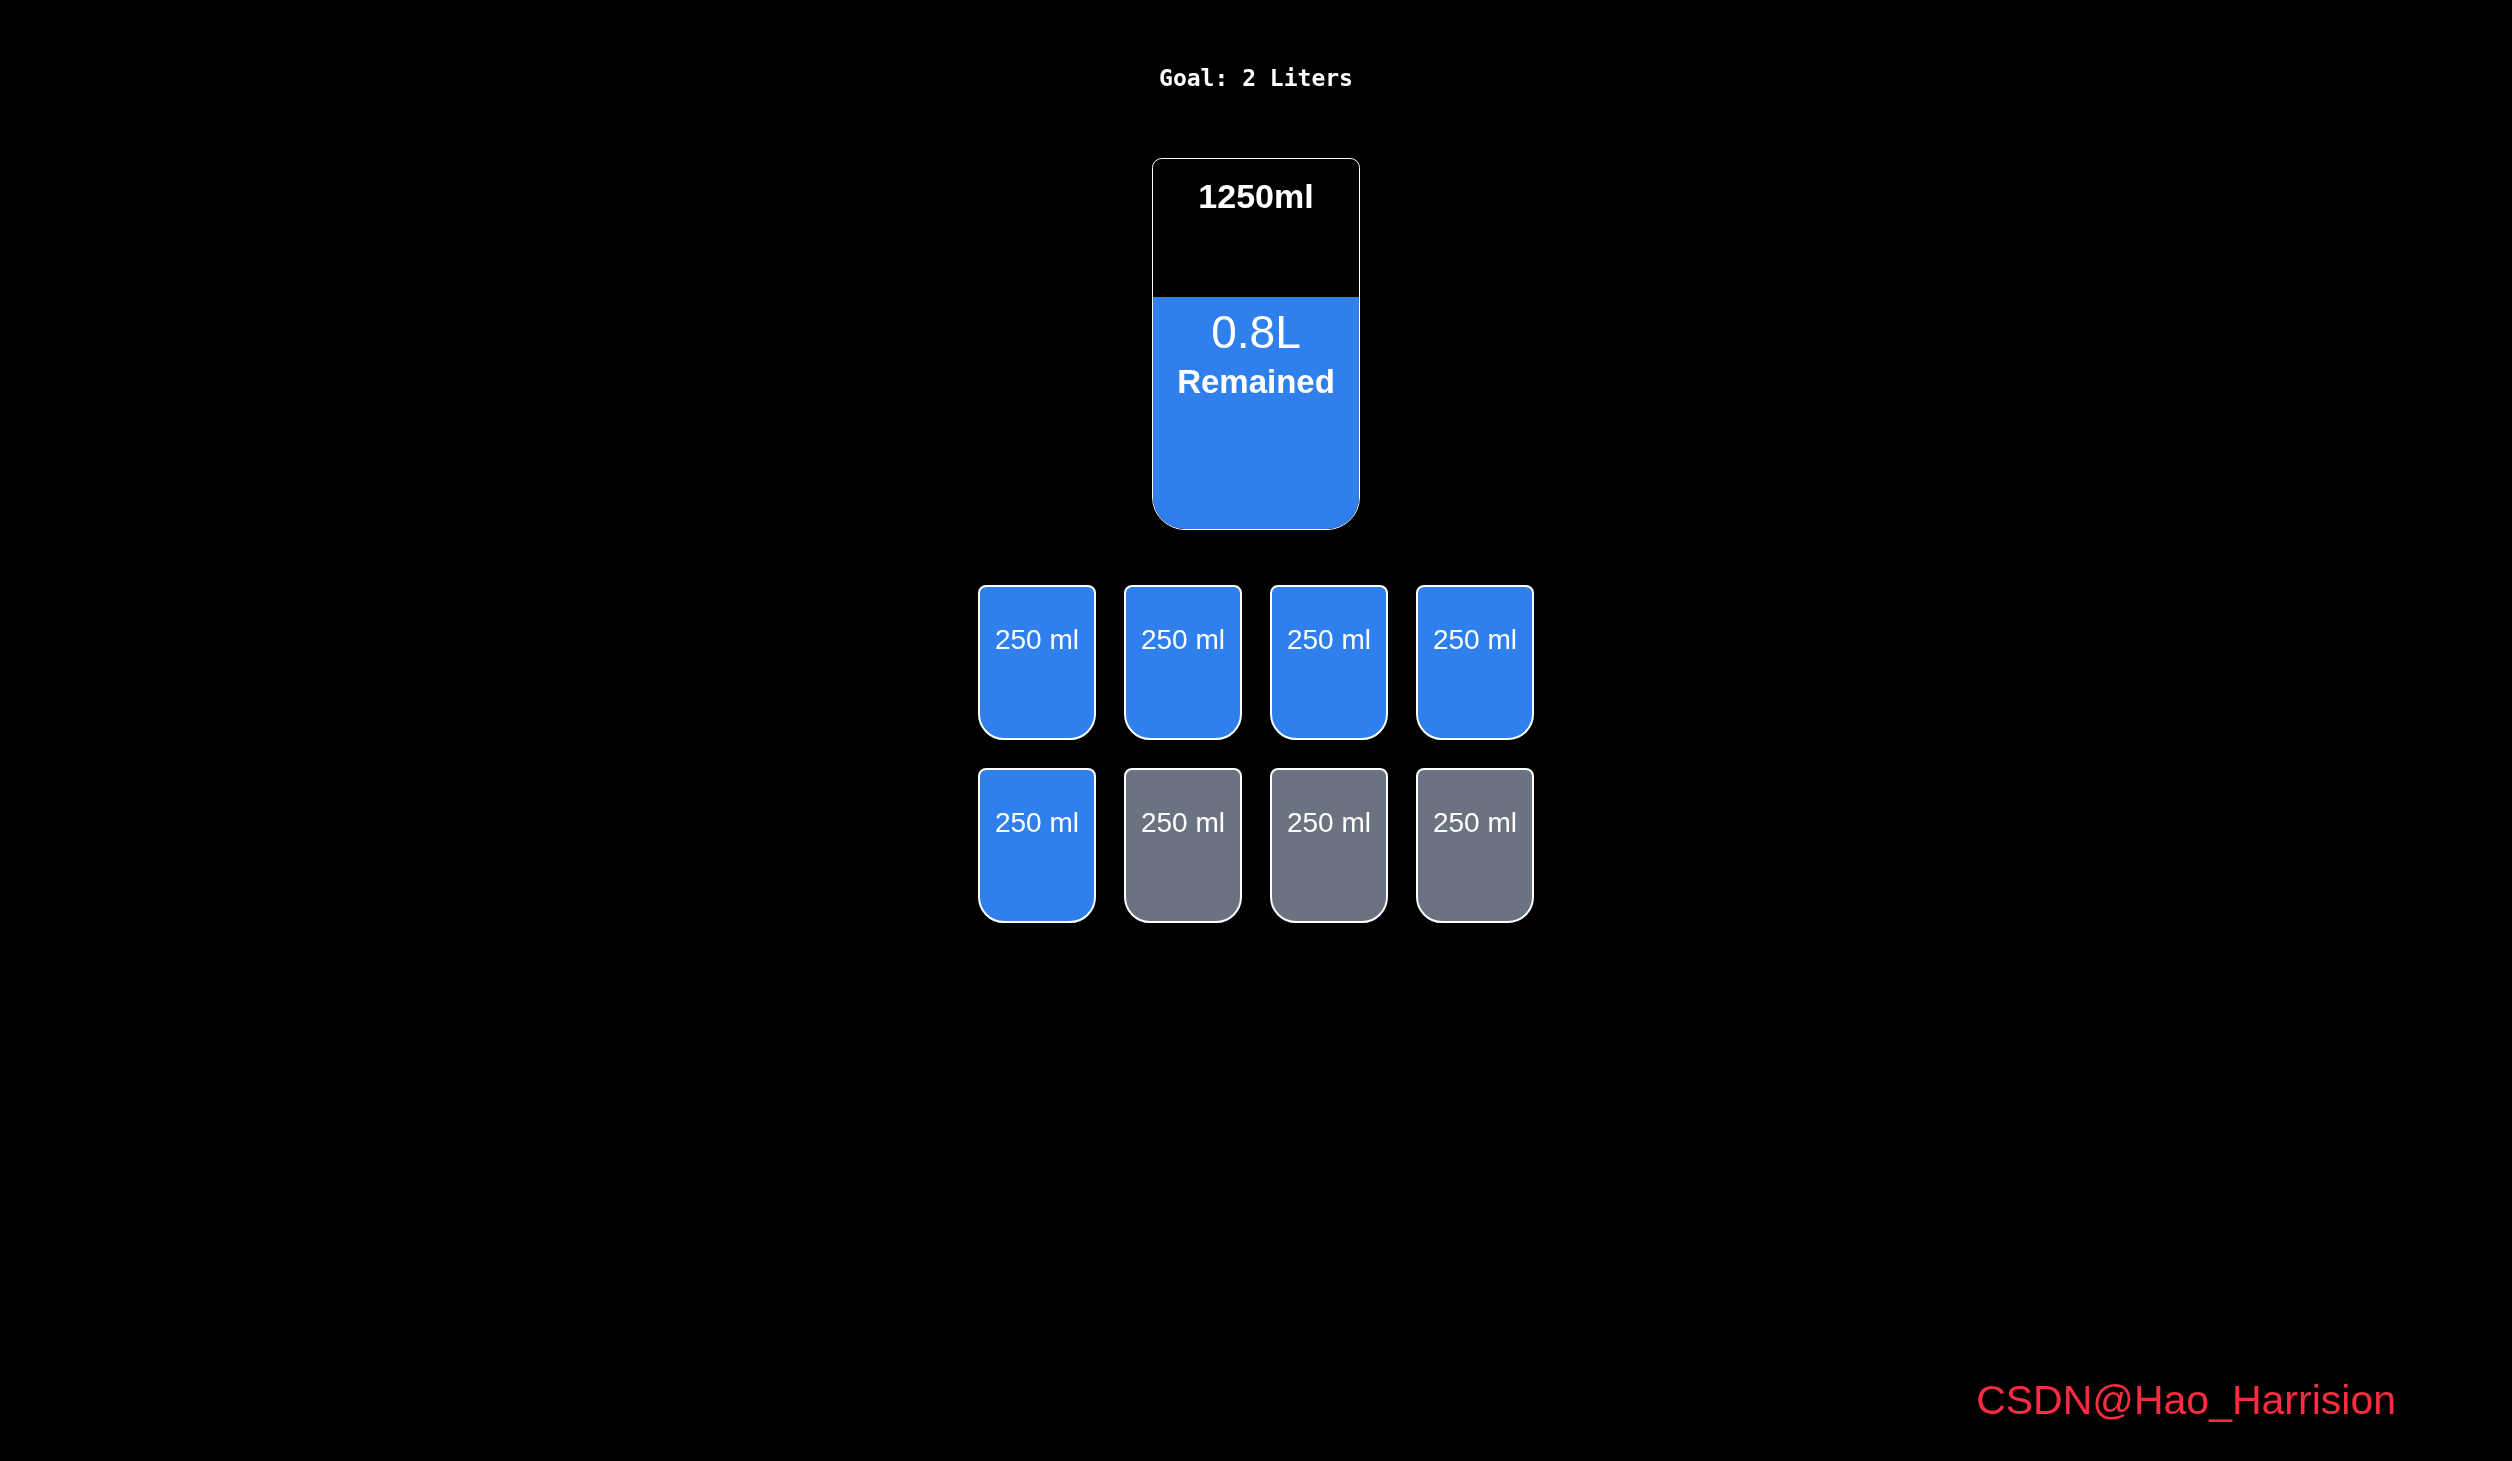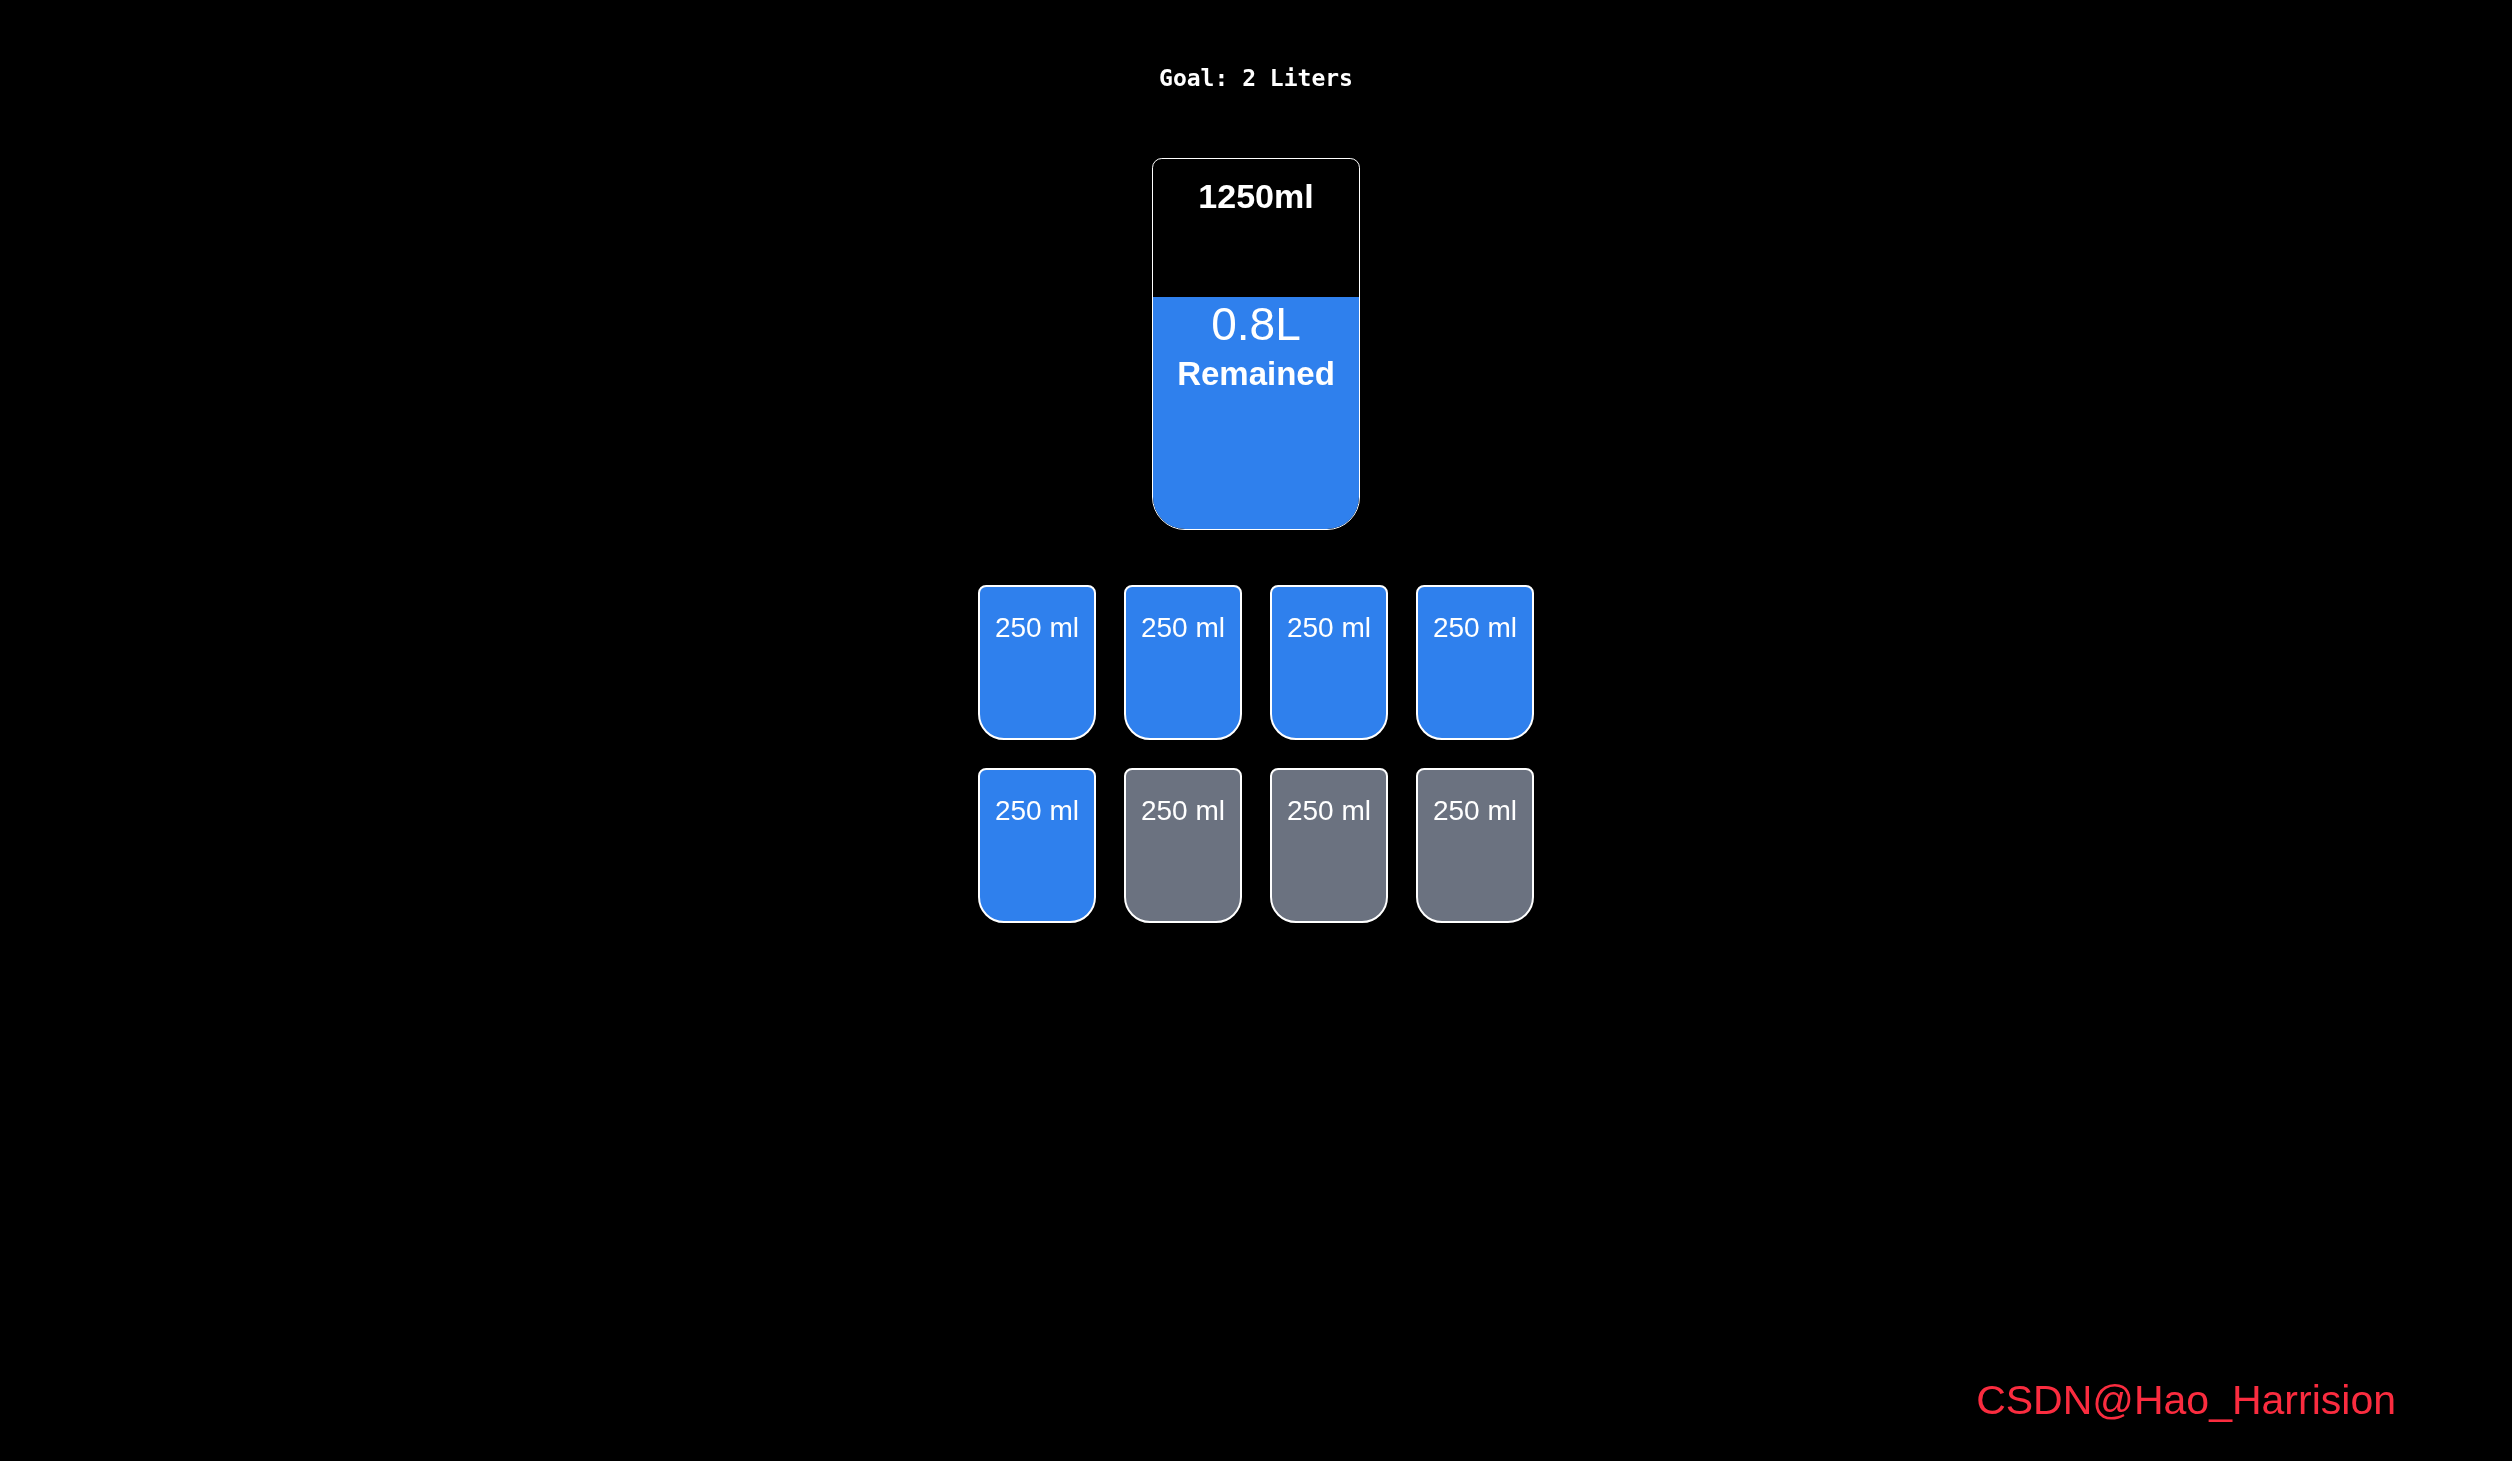--- a/index.html
+++ b/index.html
@@ -64,21 +64,21 @@
     position: absolute;
     bottom: 0;
     left: 0;
     width: 100%;
     height: 62.5%;
     background: var(--water-blue, #2f80ed);
     border-radius: 0 0 29px 29px;
     display: flex;
     flex-direction: column;
     align-items: center;
-    padding-top: 2px;
+    padding-top: 10px;
     box-sizing: border-box;
   }
   .remained-amount {
     font-size: 46px;
     font-weight: 300;
     line-height: 1.1;
     color: #fff;
   }
   .remained-label {
     margin-top: 4.9px;
@@ -107,21 +107,21 @@
   .cup-small {
     box-sizing: border-box;
     width: 118px;
     height: 155px;
     border: 2.4px solid #fff;
     border-radius: 8.1px 8.1px 26px 26px;
     background: var(--empty-gray, #6b7280);
     display: flex;
     flex-direction: column;
     align-items: center;
-    padding: 25px 0 0 0;
+    padding: 37px 0 0 0;
     cursor: pointer;
     outline: none;
   }
   .cup-small[data-state="full"] {
     background: var(--water-blue, #2f80ed);
   }
   .cup-small span {
     font-family: "Liberation Sans", sans-serif;
     font-size: 28px;
     color: #fff;

